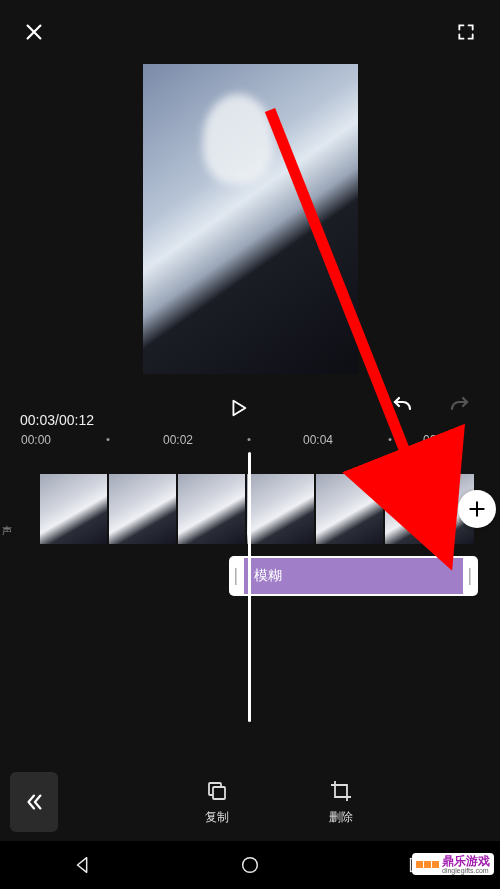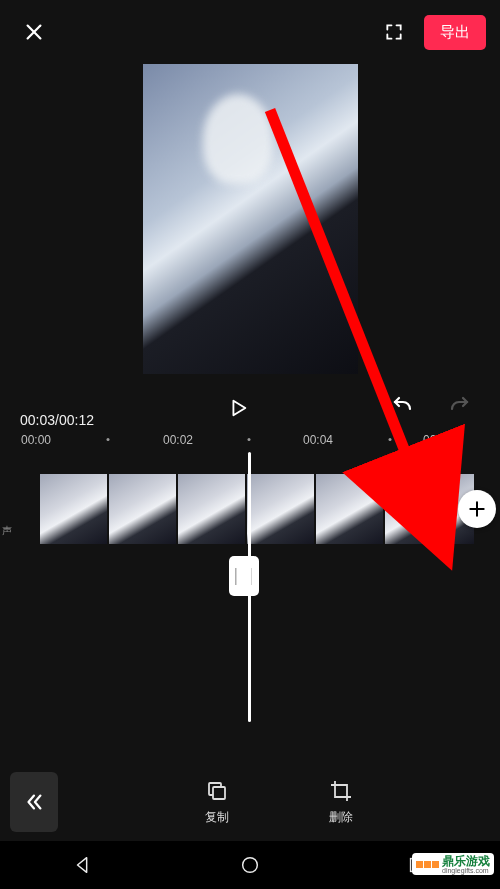--- a/index.html
+++ b/index.html
@@ -226,21 +226,21 @@
     padding: 2px 4px 1px;
     display: flex;
     align-items: center;
     gap: 3px;
     z-index: 30;
     box-shadow: 0 0 0 1px rgba(0,0,0,.1);
   }
   .wm-blocks { display: flex; gap: 1px; }
   .wm-blocks div { width: 7px; height: 7px; background: #ff8f2c; }
   .wm-text { display:flex; flex-direction:column; line-height:1; }
-  .wm-text .cn { font-size: 12px; font-weight: 700; color: #15803d; }
+  .wm-text .cn { font-size: 12px; font-weight: 700; color: #a21caf; }
   .wm-text .en { font-size: 7px; color: #5c5c5c; }
 </style>
 </head>
 <body>
 
 <div class="topbar">
   <div class="icon-btn">
     <svg width="22" height="22" viewBox="0 0 24 24" fill="none" stroke="currentColor" stroke-width="2.4" stroke-linecap="round">
         <line x1="5" y1="5" x2="19" y2="19"></line>
         <line x1="19" y1="5" x2="5" y2="19"></line>
@@ -248,21 +248,20 @@
   </div>
   <div class="spacer"></div>
   <div class="icon-btn">
     <svg width="20" height="20" viewBox="0 0 24 24" fill="none" stroke="currentColor" stroke-width="2.2" stroke-linecap="round">
         <path d="M4 9V4h5"></path>
         <path d="M20 9V4h-5"></path>
         <path d="M4 15v5h5"></path>
         <path d="M20 15v5h-5"></path>
       </svg>
   </div>
-  <div class="export-btn">导出</div>
 </div>
 
 <div class="preview">
   <div class="preview-canvas"></div>
 </div>
 
 <div class="transport">
   <div class="timecode">00:03/00:12</div>
   <div class="center">
     <div class="icon-btn">
@@ -310,20 +309,21 @@
     <div class="clip" style="width:20px"></div>
   </div>
   <div class="add-clip">
     <svg width="20" height="20" viewBox="0 0 24 24" stroke="#000" stroke-width="2.4" stroke-linecap="round">
         <line x1="12" y1="4" x2="12" y2="20"></line>
         <line x1="4" y1="12" x2="20" y2="12"></line>
       </svg>
   </div>
   <div class="effect-track">
     <div class="handle l">│</div>
+    <div class="effect-body">模糊</div>
     <div class="handle r">│</div>
   </div>
 </div>
 
 <svg class="arrow-overlay" viewBox="0 0 240 490">
   <defs>
     <marker id="ah" markerWidth="14" markerHeight="14" refX="9" refY="6" orient="auto">
       <path d="M0,0 L12,6 L0,12 Z" fill="#ff0000"></path>
     </marker>
   </defs>

